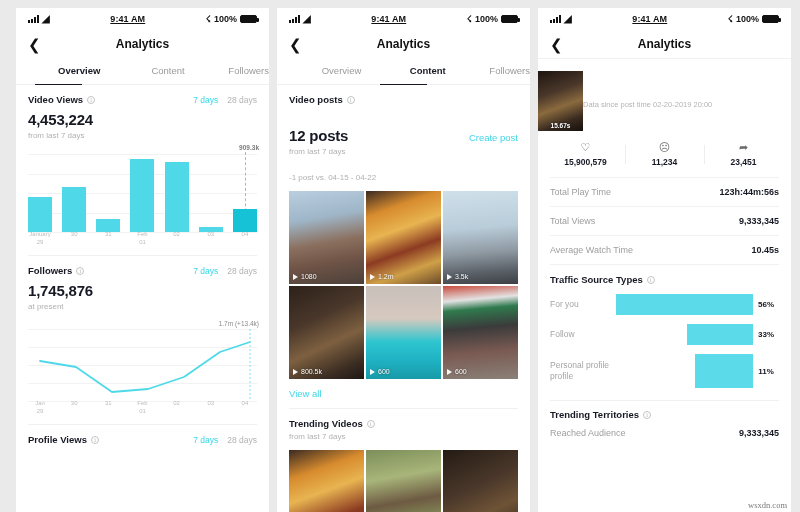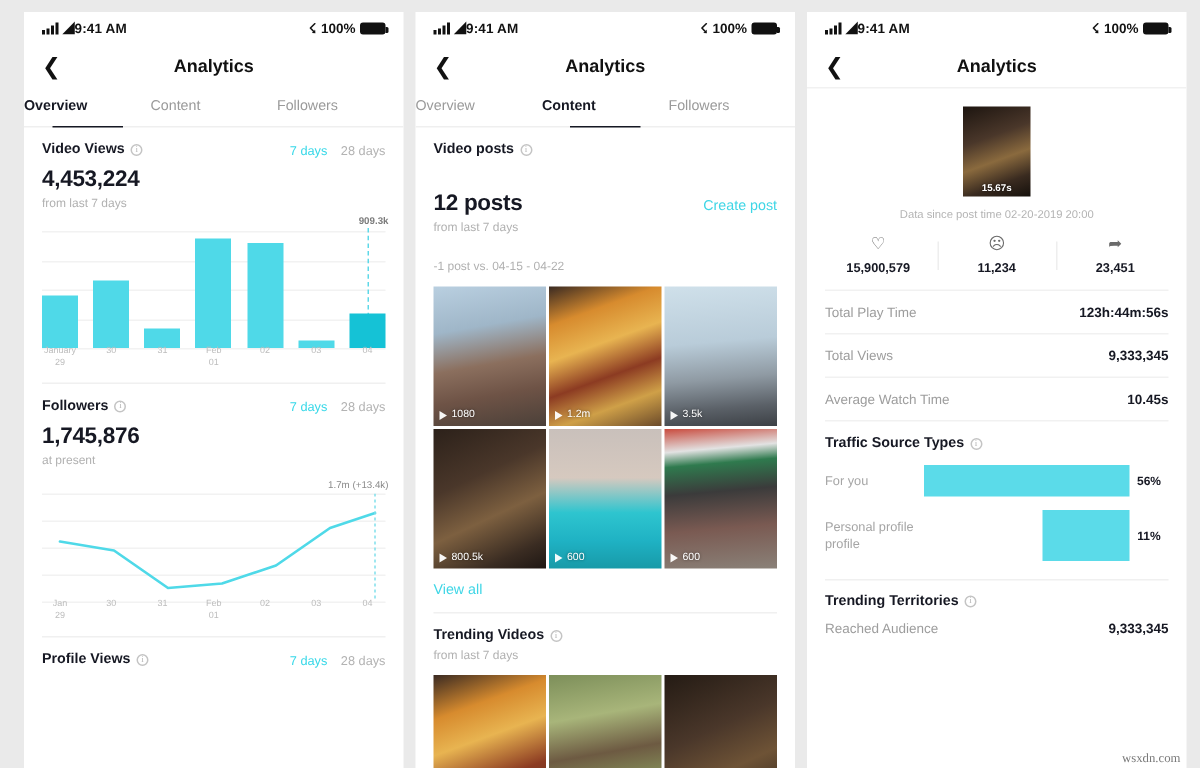--- a/index.html
+++ b/index.html
@@ -25,21 +25,21 @@
     flex: 0 0 253px;
   }
   
   .statusbar {
     height: 22px;
     display: flex; align-items: center;
     padding: 0 12px;
     font-size: 9px; font-weight: bold; color: #111;
   }
   .sb-left { display: flex; align-items: center; gap: 3px; flex: 0 0 auto; }
-  .sb-center { flex: 1; text-align: left; letter-spacing: .1px; }
+  .sb-center { flex: 1; text-align: center; letter-spacing: .1px; text-decoration: underline; }
   .sb-right { display: flex; align-items: center; gap: 3px; flex: 0 0 auto; }
   .bars { display: flex; align-items: flex-end; gap: 1px; height: 8px; }
   .bars i { display: block; width: 2px; background: #111; }
   .bars i:nth-child(1) { height: 3px; }
   .bars i:nth-child(2) { height: 4.5px; }
   .bars i:nth-child(3) { height: 6px; }
   .bars i:nth-child(4) { height: 8px; }
   .wifi { font-size: 10px; line-height: 1; }
   .bt { font-size: 9px; }
   .batt {
@@ -59,21 +59,21 @@
     font-size: 15px; color: #111; line-height: 1; font-weight: 300;
     cursor: pointer;
   }
   .nav-title {
     position: absolute; left: 0; right: 0; text-align: center;
     font-size: 12px; font-weight: bold; color: #111; pointer-events: none;
   }
   
   .tabs { display: flex; border-bottom: 1px solid #efefef; }
   .tab {
-    flex: 1; text-align: left; font-size: 9.5px; color: #9a9a9a;
+    flex: 1; text-align: right; font-size: 9.5px; color: #9a9a9a;
     padding: 7px 0 8px; position: relative; cursor: pointer;
   }
   .tab.active { color: #161823; font-weight: bold; }
   .tab.active::after {
     content: ""; position: absolute; left: 22%; right: 22%; bottom: -1px;
     height: 1.5px; background: #161823;
   }
   
   .sec { padding: 9px 12px 0 12px; }
   .sec-head { display: flex; align-items: center; }
@@ -139,21 +139,21 @@
     display: flex; align-items: center; gap: 3px;
     font-size: 7px; color: #fff; text-shadow: 0 0 2px rgba(0,0,0,.55);
   }
   .tri {
     width: 0; height: 0; border-left: 5px solid #fff;
     border-top: 3.2px solid transparent; border-bottom: 3.2px solid transparent;
     opacity: .95;
   }
   .viewall { font-size: 9.5px; color: #3fd6e6; margin-top: 9px; cursor: pointer; }
   
-  .hero { display: flex; flex-direction: column; align-items: center; padding-top: 12px; }
+  .hero { display: flex; flex-direction: row; align-items: center; padding-top: 12px; }
   .hero-thumb {
     width: 45px; height: 60px; background-size: cover; background-position: center;
     position: relative; overflow: hidden;
   }
   .hero-thumb .dur {
     position: absolute; left: 0; right: 0; bottom: 2px; text-align: center;
     font-size: 6.5px; color: #fff; font-weight: bold; text-shadow: 0 0 2px rgba(0,0,0,.7);
   }
   .hero-cap { font-size: 7.5px; color: #b4b4b4; margin-top: 7px; }
   .statrow { display: flex; margin-top: 11px; padding: 0 8px; }
@@ -481,20 +481,27 @@
       </div>
 
       <div class="traffic-row">
         <span class="traffic-name">For you</span>
         <span class="traffic-track">
           <span class="traffic-bar" style="width:100%"></span>
         </span>
         <span class="traffic-pct">56%</span>
       </div>
 
+      <div class="traffic-row">
+        <span class="traffic-name">Follow</span>
+        <span class="traffic-track">
+          <span class="traffic-bar" style="width:48%"></span>
+        </span>
+        <span class="traffic-pct">33%</span>
+      </div>
 
       <div class="traffic-row">
         <span class="traffic-name">Personal profile profile</span>
         <span class="traffic-track">
           <span class="traffic-bar" style="width:42%;height:34px"></span>
         </span>
         <span class="traffic-pct">11%</span>
       </div>
 
       <div class="divider" style="margin-top:12px"></div>

